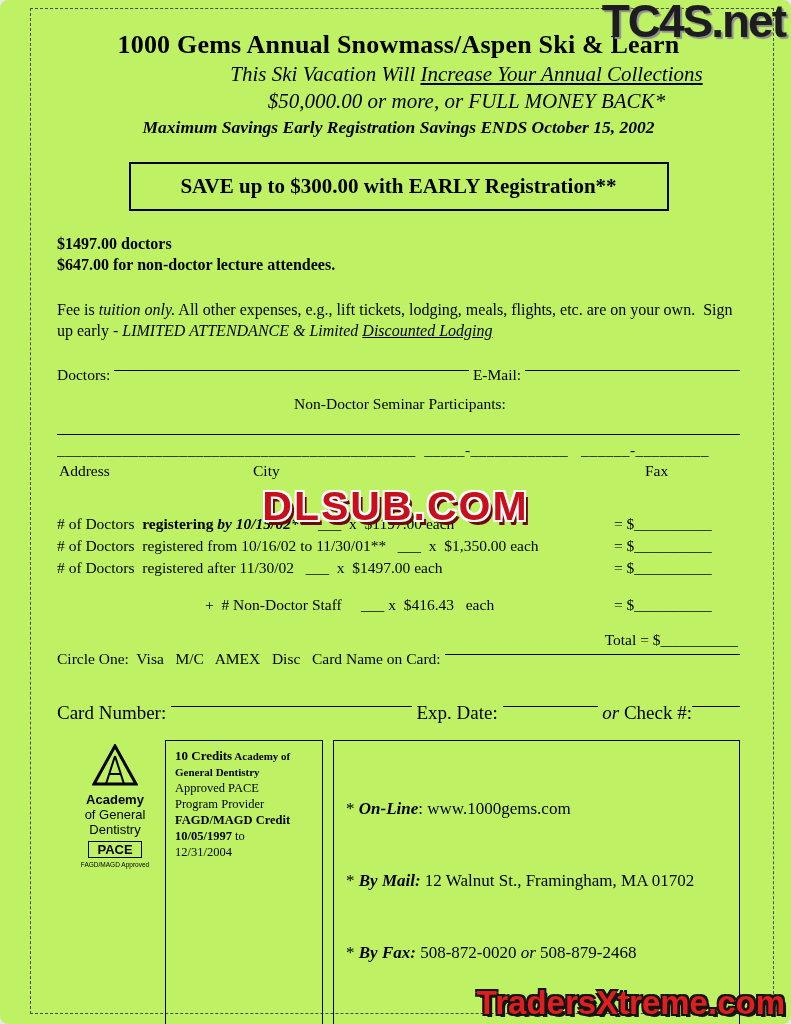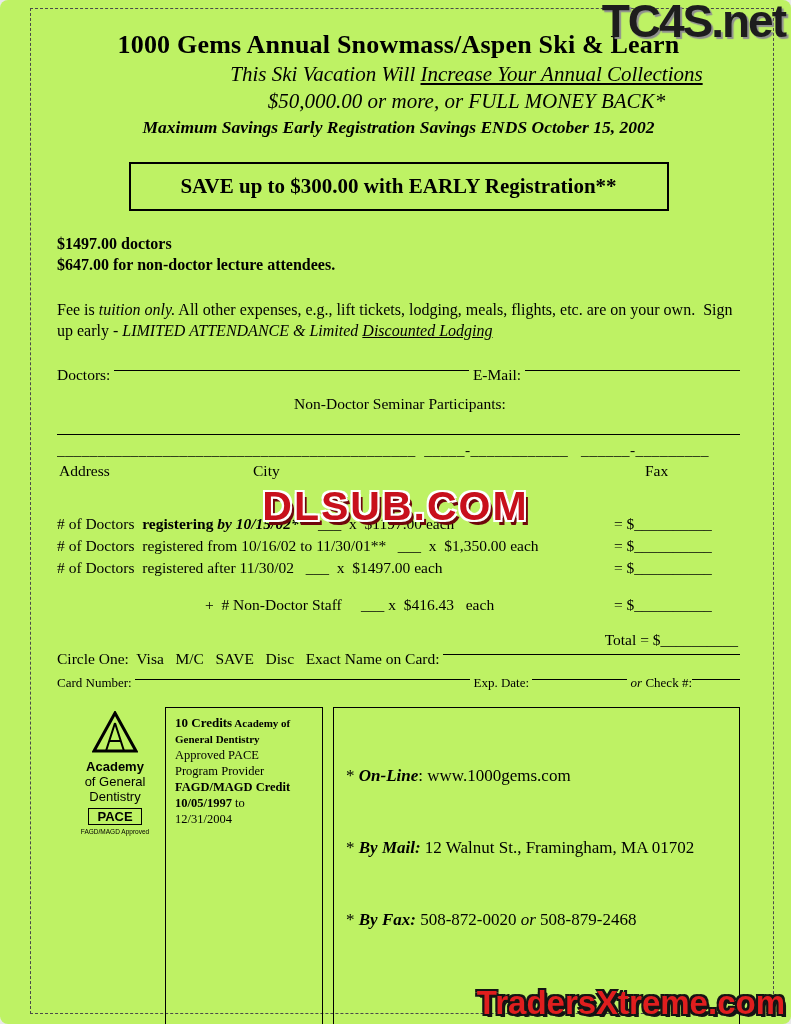--- a/index.html
+++ b/index.html
@@ -37,21 +37,21 @@
 
   .regrow { display:flex; font-size:15.5px; line-height:21px; margin-top:1px; }
   .regrow:first-of-type { margin-top:0; }
   .reg1 { margin-top:33px; }
   .regleft { flex:1; white-space:pre; overflow:hidden; }
   .regright { width:126px; white-space:pre; }
   .staffrow { margin-top:16px; }
   .staffrow .regleft { padding-left:148px; }
   .totalrow { margin-top:16px; text-align:right; font-size:15.5px; padding-right:2px; }
   .circlerow { margin-top:1px; font-size:15.5px; }
-  .cardrow { margin-top:7px; font-size:13px; }
+  .cardrow { margin-top:34px; font-size:19px; }
   .cardrow .lbl { white-space:pre; }
   .w95 { width:95px; } .w48 { width:48px; } .w215 { width:215px; }
 
   .accred { display:flex; margin-top:16px; margin-left:14px; align-items:stretch; }
   .agd { width:88px; text-align:center; padding-top:4px; }
   .agd .academy { font-weight:bold; font-size:13px; margin-top:2px; font-family:"Liberation Sans",sans-serif; }
   .agd .ofgen { font-size:13px; font-family:"Liberation Sans",sans-serif; }
   .agd .pace { display:inline-block; border:1px solid #000; font-weight:bold; font-size:13px; padding:0 8px; margin-top:4px; font-family:"Liberation Sans",sans-serif;text-align:right; }
   .agd .fagd { font-size:6.5px; margin-top:3px; font-family:"Liberation Sans",sans-serif; }
   .credbox { width:158px; border:1px solid #000; margin-left:6px; padding:7px 9px; font-size:12.5px; line-height:16px; }
@@ -130,21 +130,21 @@
     </div>
 
     <div class="regrow staffrow">
       <span class="regleft ws">+  # Non-Doctor Staff     ___ x  $416.43   each</span>
       <span class="regright">= $__________</span>
     </div>
 
     <div class="totalrow">Total = $__________</div>
 
     <div class="row circlerow">
-      <span class="ws">Circle One:  Visa   M/C   SAVE   Disc   Exact Name on Card: </span>
+      <span class="ws">Circle One:  Visa   M/C   AMEX   Disc   Card Name on Card: </span>
       <span class="bl grow"></span>
     </div>
 
     <div class="row cardrow">
       <span class="lbl">Card Number: </span>
       <span class="bl grow"></span>
       <span class="lbl"> Exp. Date: </span>
       <span class="bl w95"></span>
       <span class="lbl i"> or </span>
       <span class="lbl">Check #:</span>

